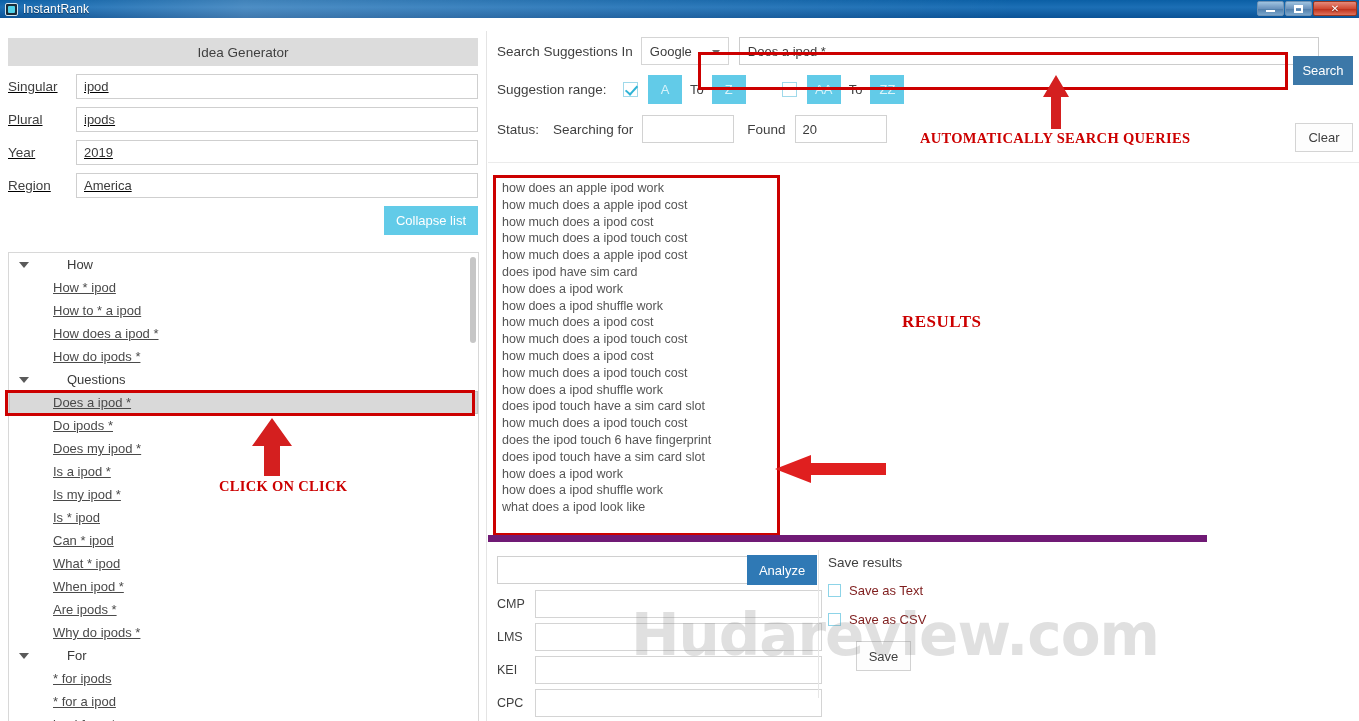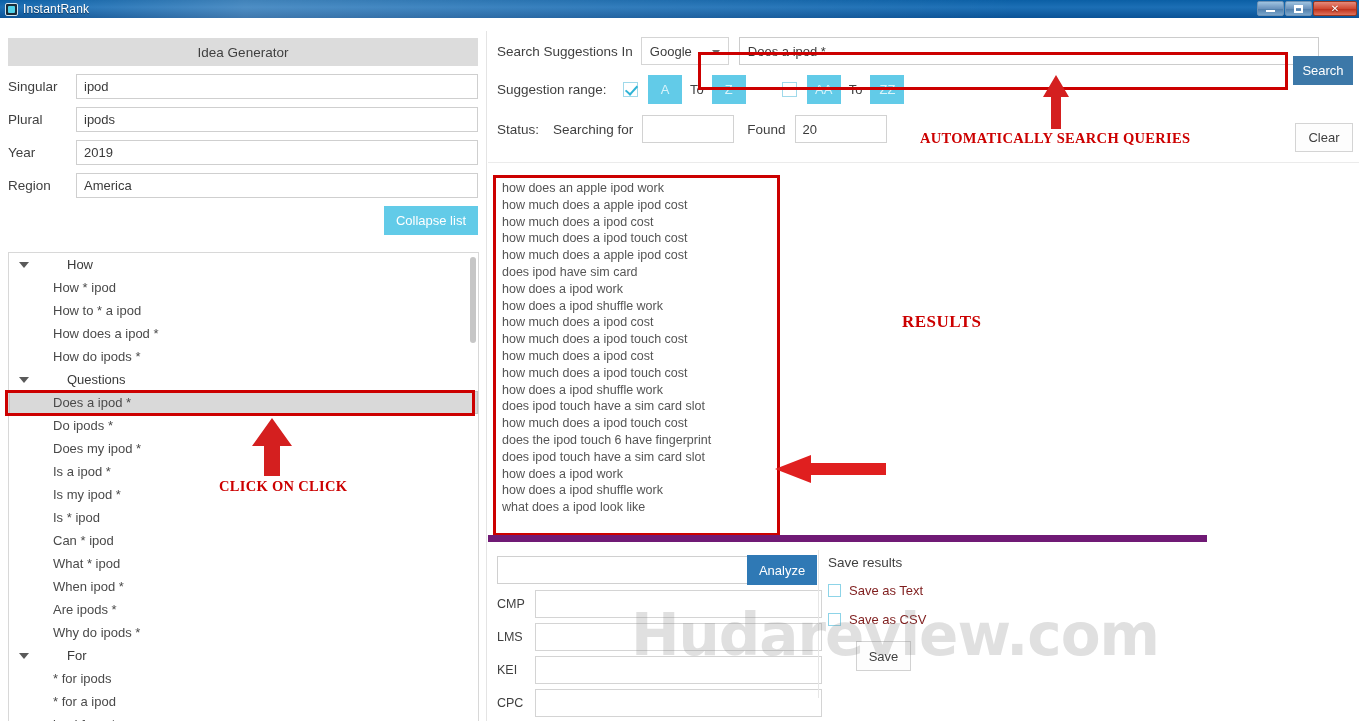--- a/index.html
+++ b/index.html
@@ -97,20 +97,21 @@
     height: 28px;
     background: #dcdcdc;
     color: #3f3f3f;
     font-size: 13.5px;
     display: flex; align-items: center; justify-content: center;
   }
   .field-row {
     display: flex; align-items: center;
     margin: 8px 8px 0 8px;
     height: 25px;
+    text-decoration: underline;
   }
   .field-label {
     width: 68px;
     font-size: 13.5px;
     color: #3f3f3f;
   }
   .field-input {
     flex: 1;
     height: 25px;
     border: 1px solid #cfcfcf;
@@ -147,21 +148,21 @@
     overflow: hidden;
   }
   .tree-node {
     height: 23px;
     display: flex; align-items: center;
     font-size: 13px;
     color: #434343;
     padding-left: 10px;
   }
   .tree-node.group { font-size: 13px; color: #3a3a3a; gap: 29px; }
-  .tree-node.child { padding-left: 44px; color: #4a4a4a; }
+  .tree-node.child { padding-left: 44px; color: #4a4a4a; text-decoration: underline; }
   .tri {
     width: 0; height: 0;
     border-left: 5px solid transparent;
     border-right: 5px solid transparent;
     border-top: 6px solid #5a5a5a;
     margin-right: 9px;
     flex: 0 0 auto;
   }
   .tree-node.selected {
     background: #d9d9d9;

